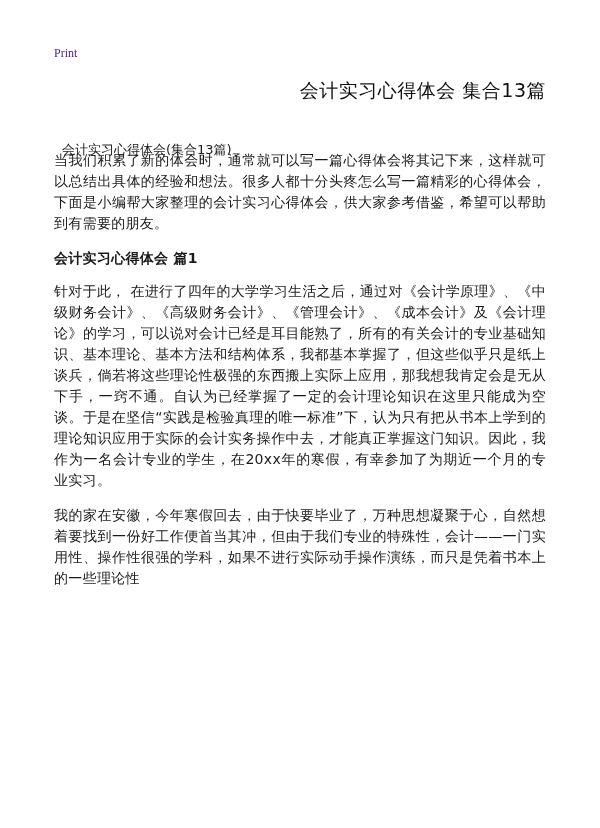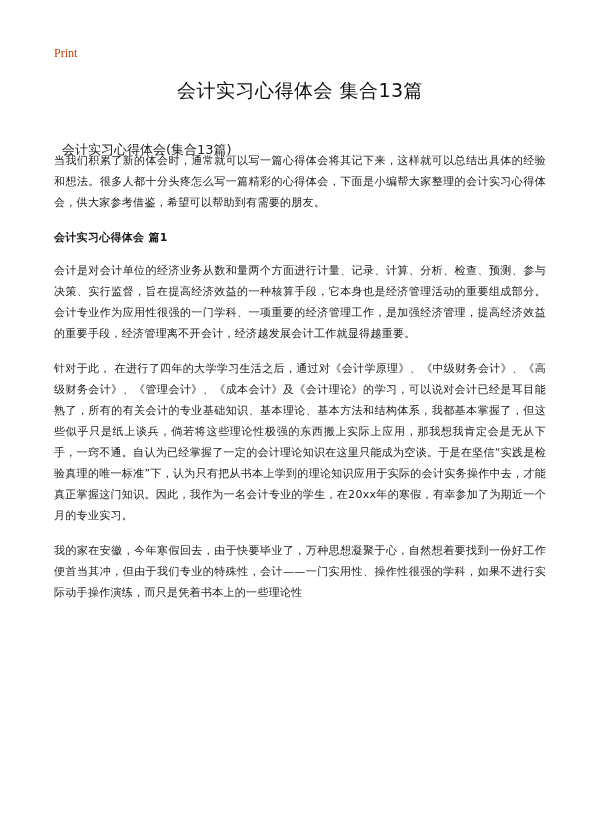--- a/index.html
+++ b/index.html
@@ -5,46 +5,45 @@
   html, body { margin: 0; padding: 0; background: #ffffff; }
   body {
     width: 600px; height: 828px; overflow: hidden; position: relative;
     font-family: "DejaVu Sans", "Liberation Sans", sans-serif;
     color: #1a1a1a;
   }
   .page { position: absolute; left: 54px; top: 0; width: 500px; }
   .print {
     position: absolute; top: 46px; left: 0;
     font-family: "Liberation Serif", "DejaVu Serif", serif;
-    font-size: 12px; color: #c2410c;
+    font-size: 12px; color: #4c1d95;
   }
   .title {
-    position: absolute; top: 78px; left: 0; width: 492px; text-align: center;
+    position: absolute; top: 78px; left: 0; width: 492px; text-align: right;
     font-size: 19px; font-weight: normal; letter-spacing: 0.5px; color: #111;
     margin: 0;
   }
   .subtitle {
     position: absolute; top: 121px; left: 8px; font-size: 13px; color: #222; margin-top: 20px;
   }
   .body { position: absolute; top: 150px; left: 0; width: 492px; }
   p, .h {
-    margin: 0 0 14px 0; font-size: 11px; line-height: 21px;
+    margin: 0 0 14px 0; font-size: 14px; line-height: 21px;
     text-align: justify; letter-spacing: 0.3px;
   }
   .h { margin-bottom: 12px; margin-top: 8px; }
   .h.bold { font-weight: bold; }
 </style>
 </head>
 <body>
 
 <div class="page">
   <div class="print">Print</div>
   <h1 class="title">会计实习心得体会 集合13篇</h1>
   <div class="subtitle">会计实习心得体会(集合13篇)</div>
 
   <div class="body">
     <p>当我们积累了新的体会时，通常就可以写一篇心得体会将其记下来，这样就可以总结出具体的经验和想法。很多人都十分头疼怎么写一篇精彩的心得体会，下面是小编帮大家整理的会计实习心得体会，供大家参考借鉴，希望可以帮助到有需要的朋友。</p>
     <div class="h bold">会计实习心得体会 篇1</div>
-    <p>会计是对会计单位的经济业务从数和量两个方面进行计量、记录、计算、分析、检查、预测、参与决策、实行监督，旨在提高经济效益的一种核算手段，它本身也是经济管理活动的重要组成部分。会计专业作为应用性很强的一门学科、一项重要的经济管理工作，是加强经济管理，提高经济效益的重要手段，经济管理离不开会计，经济越发展会计工作就显得越重要。</p>
     <p>针对于此， 在进行了四年的大学学习生活之后，通过对《会计学原理》、《中级财务会计》、《高级财务会计》、《管理会计》、《成本会计》及《会计理论》的学习，可以说对会计已经是耳目能熟了，所有的有关会计的专业基础知识、基本理论、基本方法和结构体系，我都基本掌握了，但这些似乎只是纸上谈兵，倘若将这些理论性极强的东西搬上实际上应用，那我想我肯定会是无从下手，一窍不通。自认为已经掌握了一定的会计理论知识在这里只能成为空谈。于是在坚信“实践是检验真理的唯一标准”下，认为只有把从书本上学到的理论知识应用于实际的会计实务操作中去，才能真正掌握这门知识。因此，我作为一名会计专业的学生，在20xx年的寒假，有幸参加了为期近一个月的专业实习。</p>
     <p>我的家在安徽，今年寒假回去，由于快要毕业了，万种思想凝聚于心，自然想着要找到一份好工作便首当其冲，但由于我们专业的特殊性，会计——一门实用性、操作性很强的学科，如果不进行实际动手操作演练，而只是凭着书本上的一些理论性</p>
   </div>
 </div>
 
 </body></html>

